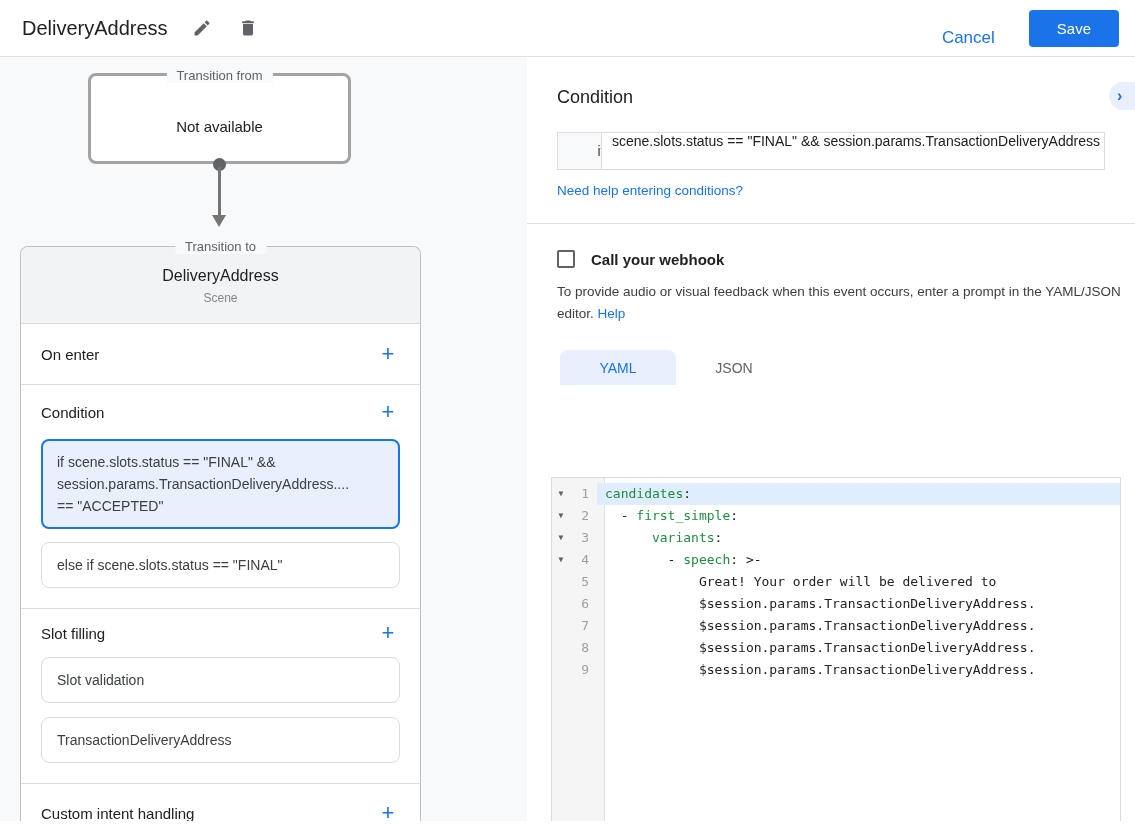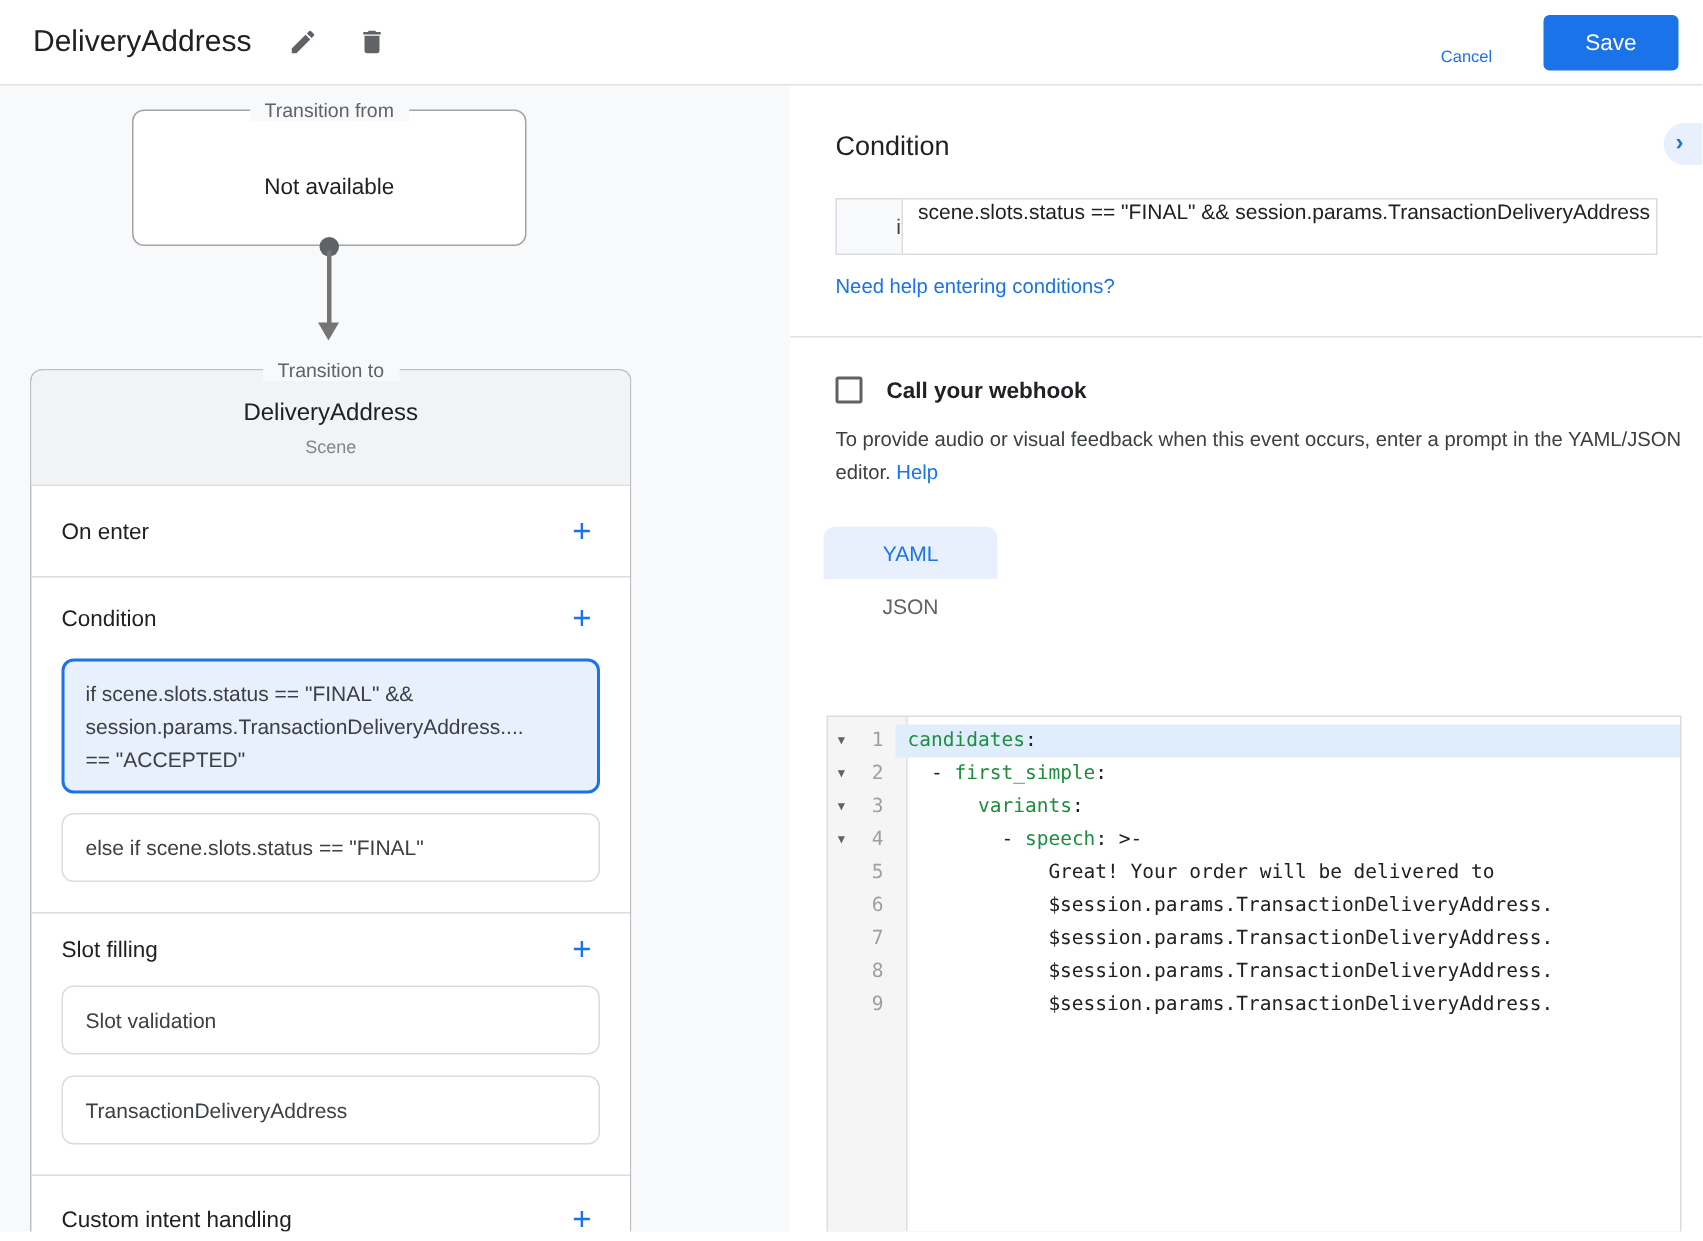--- a/index.html
+++ b/index.html
@@ -8,30 +8,30 @@
   #app { position:relative; width:1135px; height:821px; background:#fff; overflow:hidden; }
 
   
   .topbar { position:absolute; left:0; top:0; width:1135px; height:57px; background:#fff;
             border-bottom:1px solid #e0e0e0; display:flex; align-items:center; z-index:5; }
   .topbar-title { font-size:20px; color:#202124; margin-left:22px; }
   .icon-btn { width:24px; height:24px; margin-left:22px; border:none; background:transparent; cursor:pointer;
               display:flex; align-items:center; justify-content:center; }
   .icon-btn svg { width:20px; height:20px; fill:#5f6368; }
   .topbar-actions { margin-left:auto; display:flex; align-items:center; margin-right:16px; }
-  .cancel-btn { border:none; background:transparent; color:#1a73e8; font-size:11px; font-weight:500;
+  .cancel-btn { border:none; background:transparent; color:#1a73e8; font-size:17px; font-weight:500;
                 padding:8px 16px; cursor:pointer; font-family:inherit;margin-top:19px; }
   .save-btn { background:#1a73e8; color:#fff; border:none; border-radius:4px; font-size:15px; font-weight:500;
               padding:10px 28px; margin-left:18px; cursor:pointer; font-family:inherit; }
 
   
   .canvas { position:absolute; left:0; top:57px; width:527px; height:770px; background:#f8f9fa; overflow:hidden; }
 
   .from-box { position:absolute; left:88px; top:16px; width:263px; height:91px; background:#fff;
-              border:1px solid #a3a3a3; border-radius:8px; }
+              border:3px solid #a3a3a3; border-radius:8px; }
   .legend { position:absolute; top:-8px; left:50%; transform:translateX(-50%); background:#f8f9fa;
             padding:0 10px; font-size:13px; color:#5f6368; white-space:nowrap; }
   .from-box-text { position:absolute; left:0; right:0; top:42px; text-align:center; font-size:15px; color:#202124; }
 
   .conn-dot { position:absolute; left:213px; top:101px; width:13px; height:13px; border-radius:50%; background:#5f6368; }
   .conn-line { position:absolute; left:218px; top:110px; width:3px; height:50px; background:#757575; }
   .conn-arrow { position:absolute; left:212px; top:158px; width:0; height:0;
                 border-left:7px solid transparent; border-right:7px solid transparent; border-top:12px solid #757575; }
 
   .scene-card { position:absolute; left:20px; top:189px; width:401px; height:600px; background:#fff;
@@ -79,21 +79,21 @@
               cursor:pointer; flex:none; }
   .checkbox.checked { background:#1a73e8; border-color:#1a73e8; display:flex; align-items:center; justify-content:center; }
   .check-label { font-size:15px; font-weight:700; color:#202124; margin-left:16px; }
   .lang-badge { margin-left:16px; background:#f2e7fe; color:#681da8; font-size:11px; font-weight:500;
                 letter-spacing:0.8px; padding:4px 9px; border-radius:2px; }
   .row2 { margin-top:29px; }
 
   .hint { margin:13px 0 0 30px; font-size:13.5px; color:#3c4043; line-height:22px; max-width:576px; }
   .hint a { color:#1a73e8; text-decoration:none; }
 
-  .tabs { display:flex; margin:25px 0 0 22px;flex-direction:column; }
+  .tabs { display:flex; margin:25px 0 0 33px; }
   .tab { width:116px; height:35px; display:flex; align-items:center; justify-content:center;
          font-size:14px; font-weight:500; color:#5f6368; cursor:pointer; border:none; background:transparent;
          font-family:inherit; }
   .tab.active { background:#e8f0fe; color:#1a73e8; border-radius:8px 8px 0 0; }
 
   
   .editor { position:absolute; left:24px; top:420px; width:570px; height:345px;
             border:1px solid #dadce0; background:#fff; overflow:hidden; }
   .gutter-bg { position:absolute; left:0; top:0; bottom:0; width:53px; background:#f5f5f5;
                border-right:1px solid #e0e0e0; }

